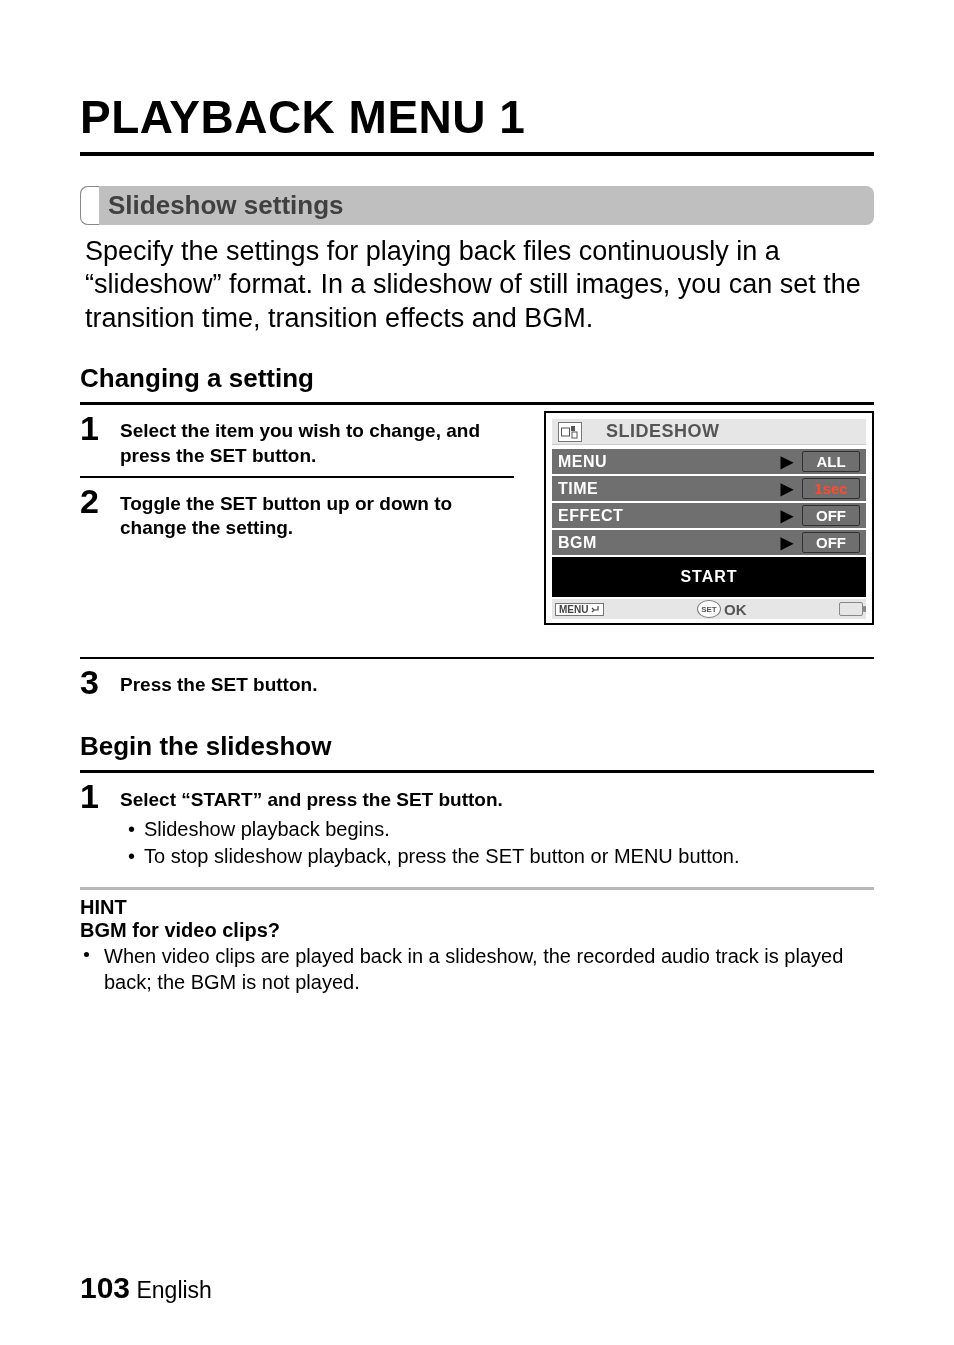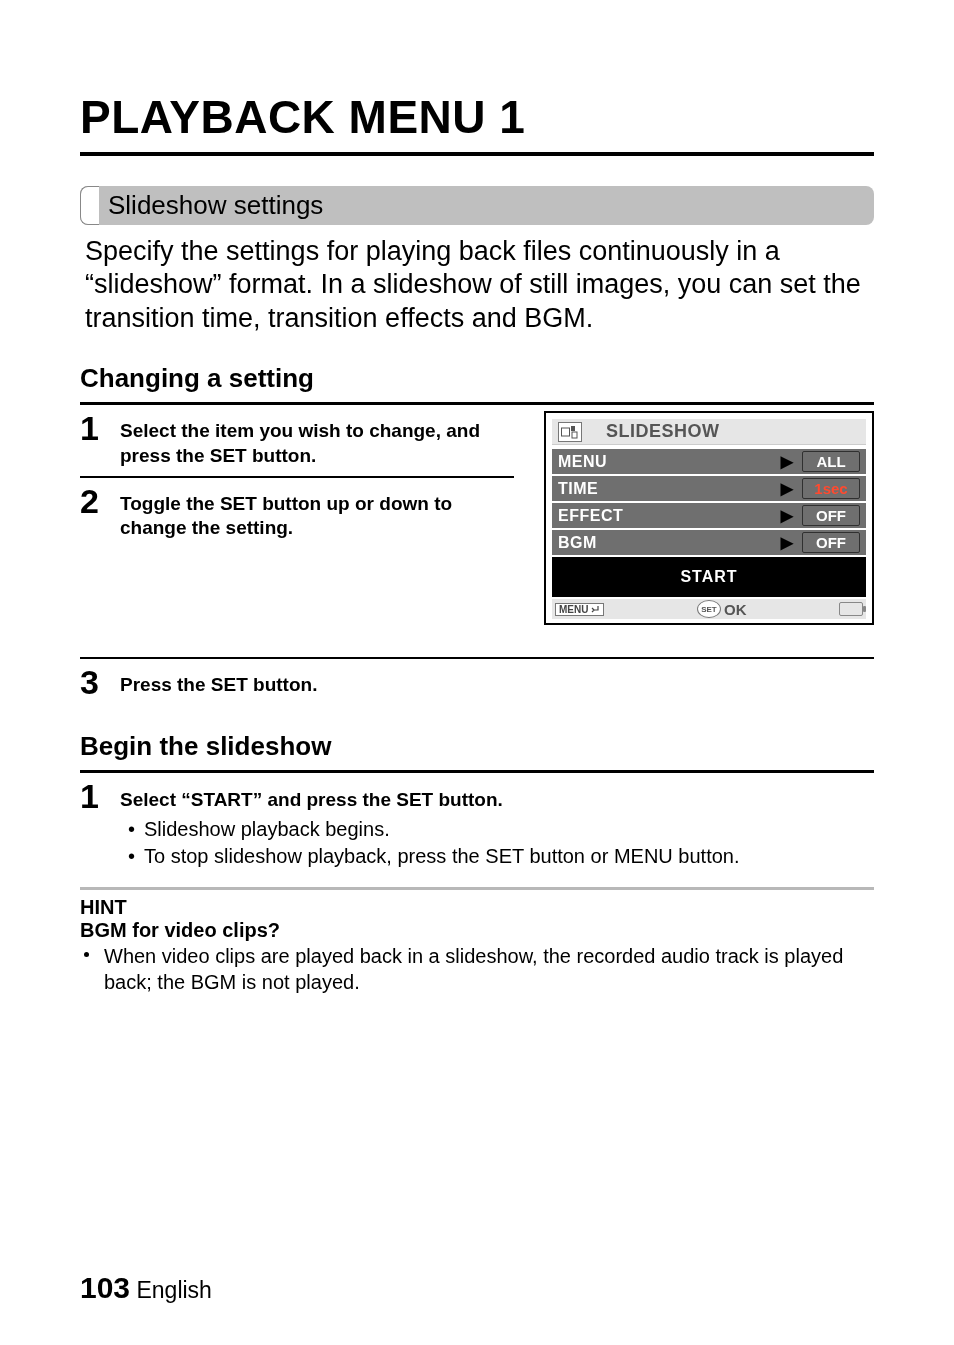--- a/index.html
+++ b/index.html
@@ -45,22 +45,22 @@
     bottom: 0;
     width: 18px;
     background: #ffffff;
     border-top-left-radius: 8px;
     border-bottom-left-radius: 8px;
     border: 1px solid #888;
     border-right: none;
   }
   .section-pill .pill-label {
     font-size: 26px;
-    font-weight: 400;
-    color: #000000;
+    font-weight: 700;
+    color: #404040;
   }
   .intro-text {
     font-size: 27px;
     line-height: 1.24;
     margin: 4px 0 28px 5px;
   }
   .subheading {
     font-size: 26px;
     font-weight: 700;
     margin: 0 0 8px 0;

